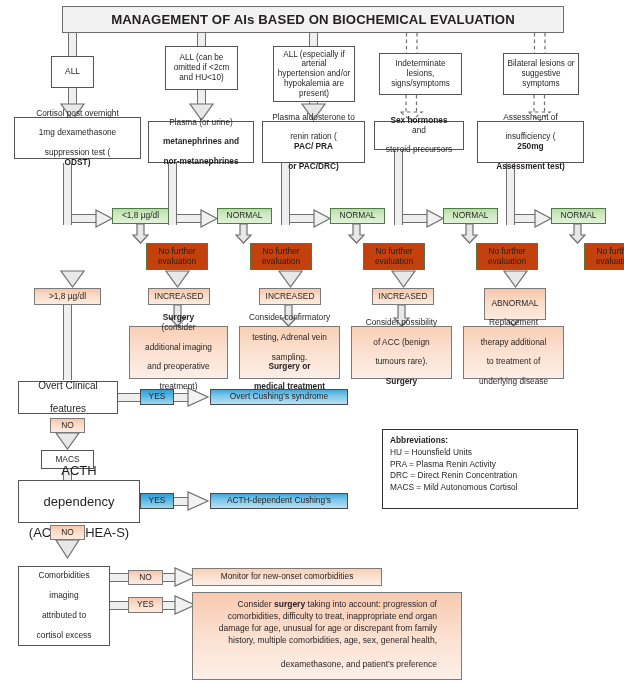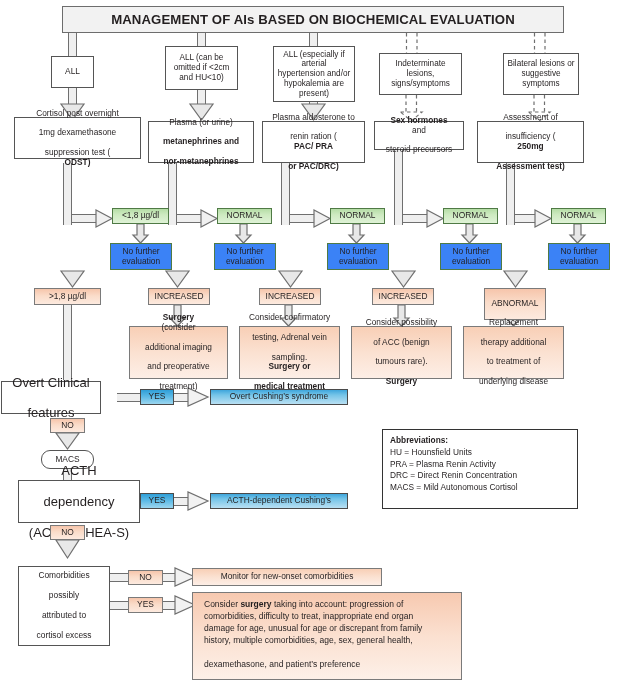--- a/index.html
+++ b/index.html
@@ -40,22 +40,23 @@
     font-weight:bold;
     font-size:13.2px;
     letter-spacing:.1px;
     z-index:6;
   }
   .green{
     background:linear-gradient(to bottom,#b5dda6 0%,#cdeac0 40%,#dff2d6 100%);
     border:1.3px solid #4f7a45;
   }
   .greenlite{
-    background:#3b82f6;
+    background:#c2410c;
     border:1.3px solid #4f7a45;
+    margin-left:36px;
   }
   .orange{
     background:linear-gradient(to bottom,#f6c5ab 0%,#fadcc9 45%,#fdeadf 100%);
     border:1.3px solid #7a7a7a;
   }
   .orangelite{
     background:linear-gradient(to bottom,#f8cfb6 0%,#fbe1d1 50%,#fdeee6 100%);
     border:1.3px solid #7a7a7a;
   }
   .blue{
@@ -101,21 +102,21 @@
     padding:5px 7px;
     text-align:left;
     z-index:5;
   }
   .abbrbox .hd{font-weight:bold;}
   .paraBox{
     position:absolute;box-sizing:border-box;
     background:linear-gradient(to bottom,#f7c9b0 0%,#fbe0d0 50%,#fdf0e8 100%);
     border:1.3px solid #7a7a7a;
     font-size:8.5px;line-height:1.42;
-    text-align:left;padding:5px 11px;z-index:5;
+    text-align:right;padding:5px 24px;z-index:5;
   }
 </style>
 </head>
 <body>
 
 <div id="canvas">
 
   <div class="box title" style="left:62px;top:6px;width:502px;height:27px;">
     <span>MANAGEMENT OF AIs BASED ON BIOCHEMICAL EVALUATION</span>
   </div>
@@ -348,21 +349,21 @@
   </svg>
   <div class="box orangelite" style="left:463px;top:326px;width:101px;height:53px;font-size:8.3px;">
     <div>
       <span>Replacement</span><br>
       <span>therapy additional</span><br>
       <span>to treatment of</span><br>
       <span>underlying disease</span>
     </div>
   </div>
 
-  <div class="box plain" style="left:1px;top:381px;width:100px;height:33px;font-size:13px;">
+  <div class="box plain" style="left:18px;top:381px;width:100px;height:33px;font-size:10px;">
     <div>
       <span>Overt Clinical</span><br>
       <span>features</span>
     </div>
   </div>
   <div class="hline" style="left:117px;top:393px;width:25px;height:9px;"></div>
   <div class="box bluebtn" style="left:140px;top:389px;width:34px;height:16px;">
     <span>YES</span>
   </div>
   <div class="hline" style="left:173px;top:393px;width:17px;height:9px;"></div>
@@ -372,21 +373,21 @@
   <div class="box blue" style="left:210px;top:389px;width:138px;height:16px;font-size:8.4px;">
     <span>Overt Cushing’s syndrome</span>
   </div>
 
   <div class="box orange" style="left:50px;top:418px;width:35px;height:15px;">
     <span>NO</span>
   </div>
   <svg class="arrow" style="left:52px;top:433px;width:31px;height:18px;">
     <polygon points="4,0 27,0 15.5,16" fill="#e8e8e8" stroke="#6f6f6f" stroke-width="1.2"></polygon>
   </svg>
-  <div class="box plain" style="left:41px;top:450px;width:53px;height:19px;border-radius:9px;">
+  <div class="box plain" style="left:41px;top:450px;width:53px;height:19px;">
     <span>MACS</span>
   </div>
   <div class="vline" style="left:63px;top:469px;width:9px;height:11px;"></div>
 
   <div class="box plain" style="left:18px;top:480px;width:122px;height:43px;font-size:13px;">
     <div>
       <span>ACTH</span><br>
       <span>dependency</span><br>
       <span>(ACTH, DHEA-S)</span>
     </div>
@@ -406,21 +407,21 @@
   <div class="box orange" style="left:50px;top:525px;width:35px;height:15px;">
     <span>NO</span>
   </div>
   <svg class="arrow" style="left:52px;top:540px;width:31px;height:20px;">
     <polygon points="4,0 27,0 15.5,18" fill="#e8e8e8" stroke="#6f6f6f" stroke-width="1.2"></polygon>
   </svg>
 
   <div class="box plain" style="left:18px;top:566px;width:92px;height:80px;font-size:8.4px;">
     <div>
       <span>Comorbidities</span><br>
-      <span>possibly</span><br>
+      <span>imaging</span><br>
       <span>attributed to</span><br>
       <span>cortisol excess</span>
     </div>
   </div>
 
   <div class="hline" style="left:109px;top:573px;width:21px;height:9px;"></div>
   <div class="box orange" style="left:128px;top:570px;width:35px;height:15px;">
     <span>NO</span>
   </div>
   <div class="hline" style="left:162px;top:573px;width:14px;height:9px;"></div>

